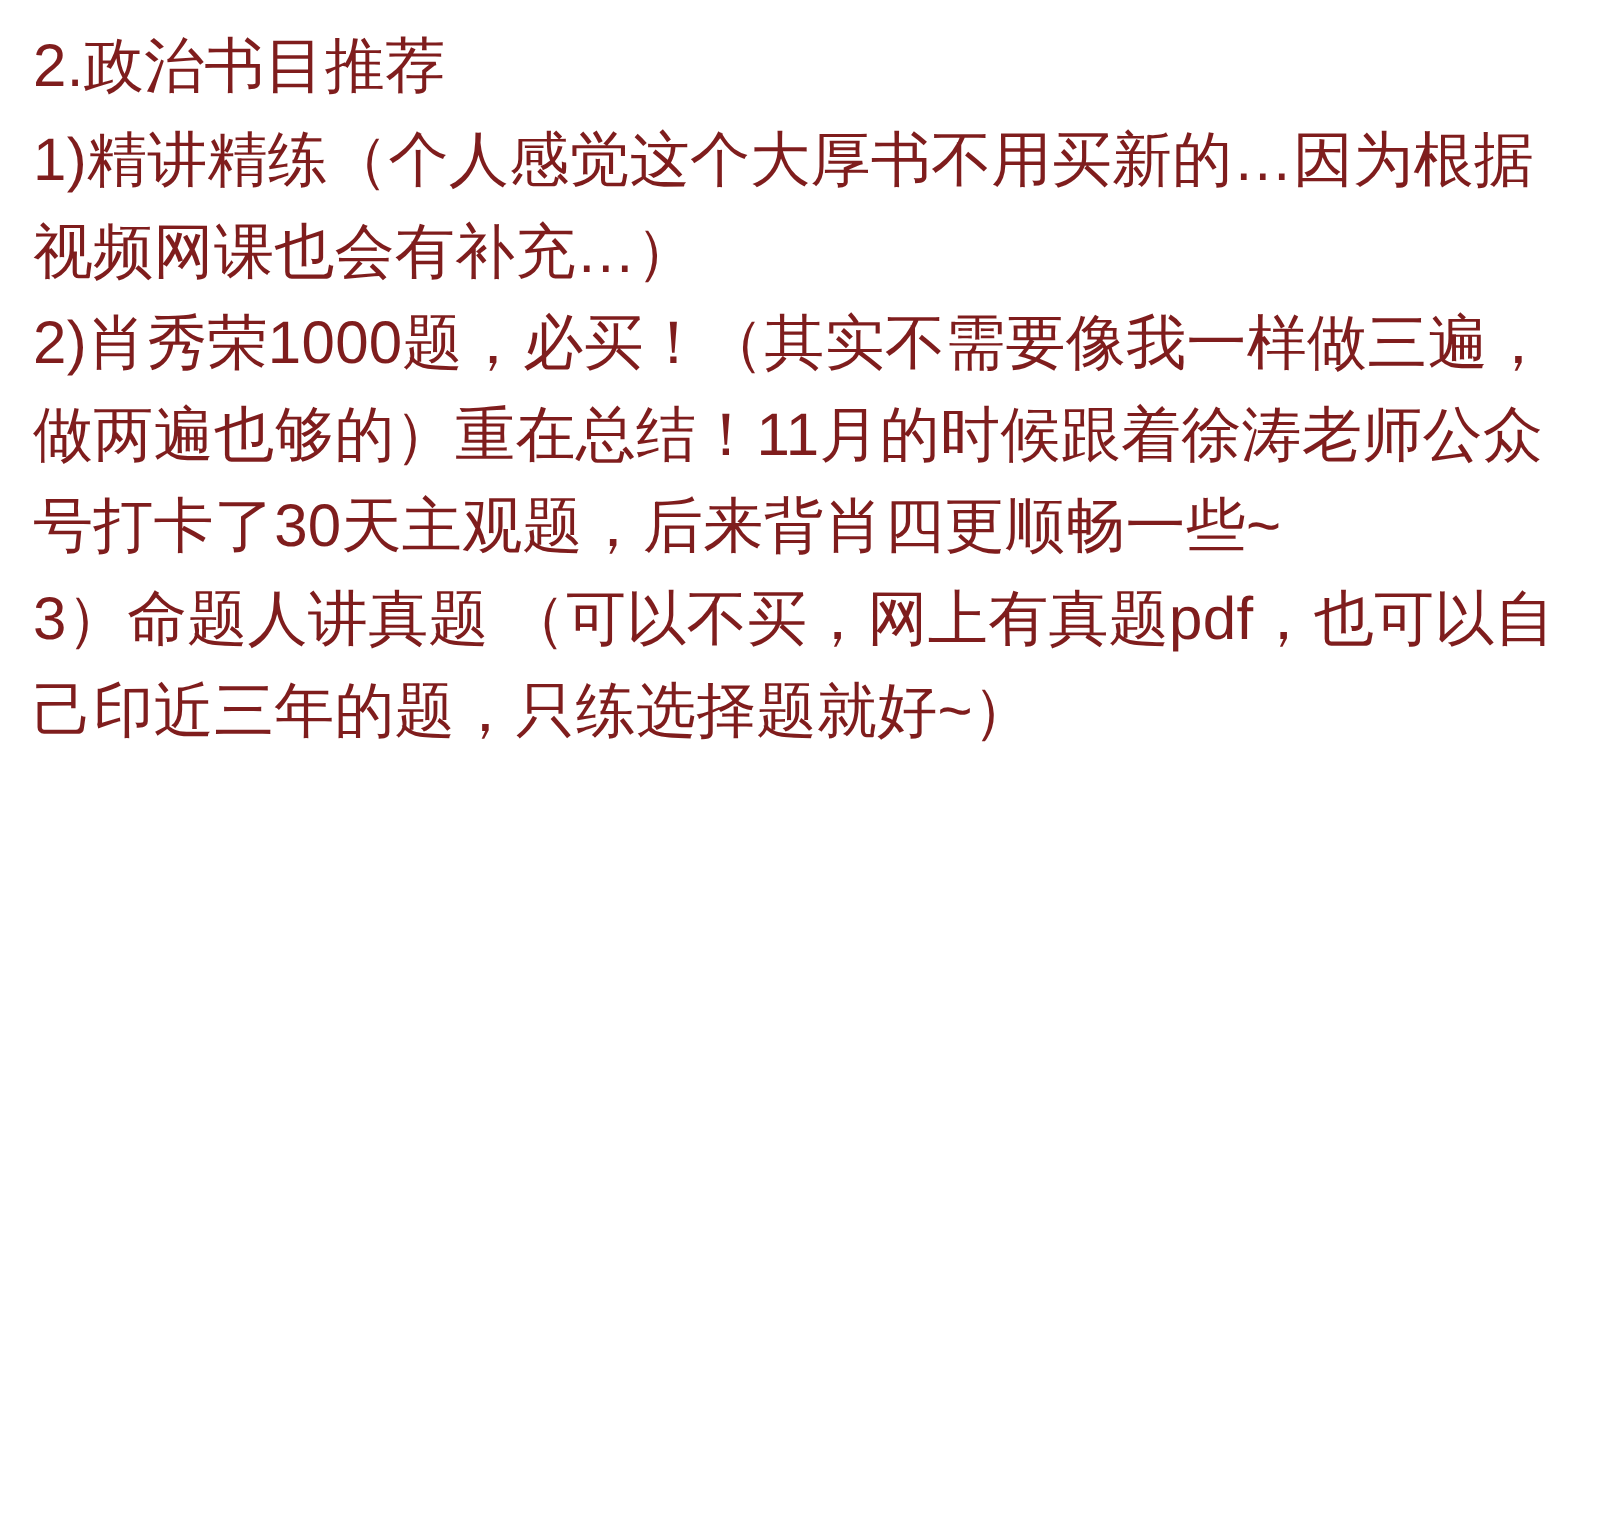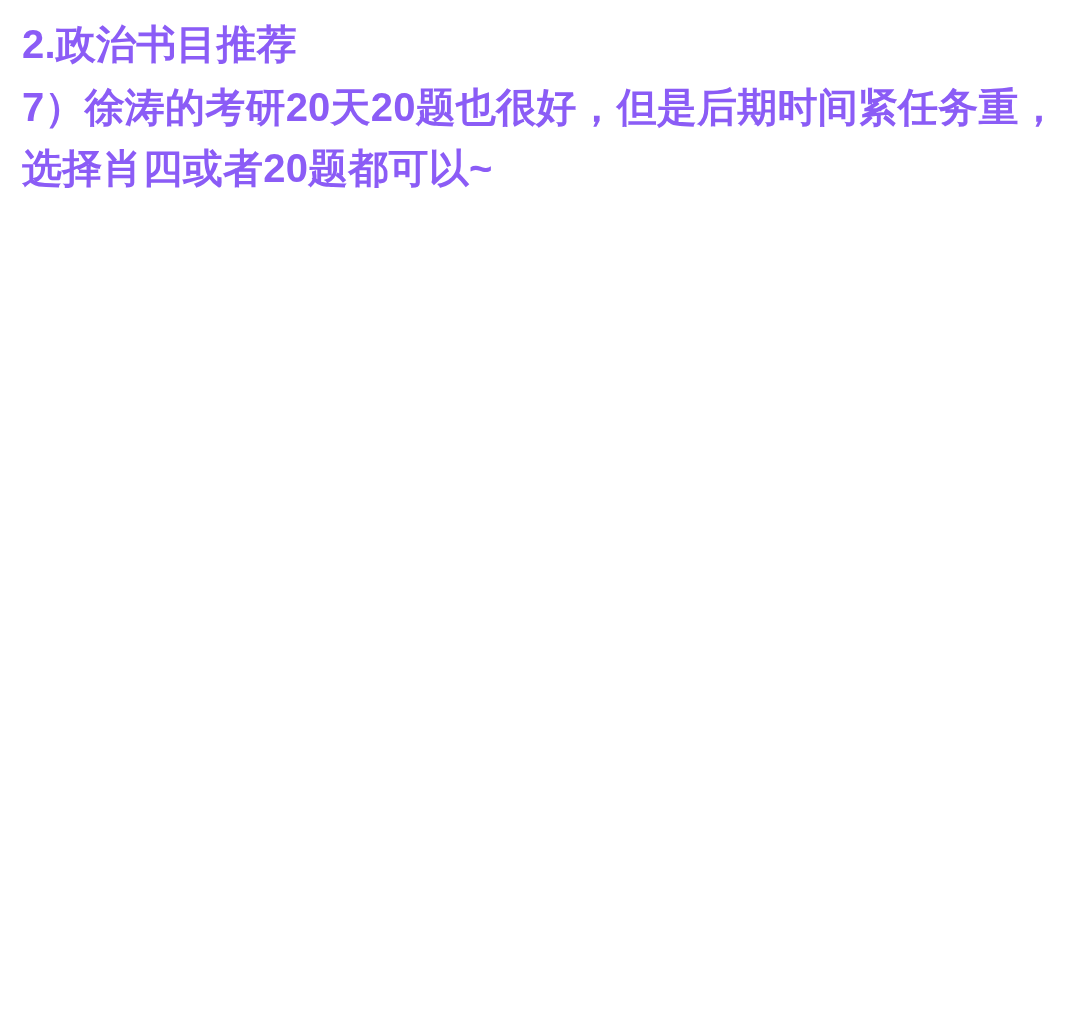--- a/index.html
+++ b/index.html
@@ -19,32 +19,34 @@
     height: 1026px;
     padding: 14px 18px 0 22px;
     background: #ffffff;
   }
   .doc-block {
     display: block;
   }
   .para {
     font-size: 40px;
     line-height: 1.52;
-    color: #8b5cf6;
+    color: #7f1d1d;
     letter-spacing: 0.2px;
     margin: 0 0 1px 0;
     white-space: pre-wrap;
     word-break: break-word;
-    font-weight: 700;
+    font-weight: 400;
   }
   .para.heading {
     margin-bottom: 2px;
   }
 </style>
 </head>
 <body>
 
 <div class="page">
   <div class="doc-block">
     <p class="para heading">2.政治书目推荐</p>
-    <p class="para">7）徐涛的考研20天20题也很好，但是后期时间紧任务重，选择肖四或者20题都可以~</p>
+    <p class="para">1)精讲精练（个人感觉这个大厚书不用买新的…因为根据视频网课也会有补充…）</p>
+    <p class="para">2)肖秀荣1000题，必买！（其实不需要像我一样做三遍，做两遍也够的）重在总结！11月的时候跟着徐涛老师公众号打卡了30天主观题，后来背肖四更顺畅一些~</p>
+    <p class="para">3）命题人讲真题 （可以不买，网上有真题pdf，也可以自己印近三年的题，只练选择题就好~）</p>
   </div>
 </div>
 
 </body></html>

